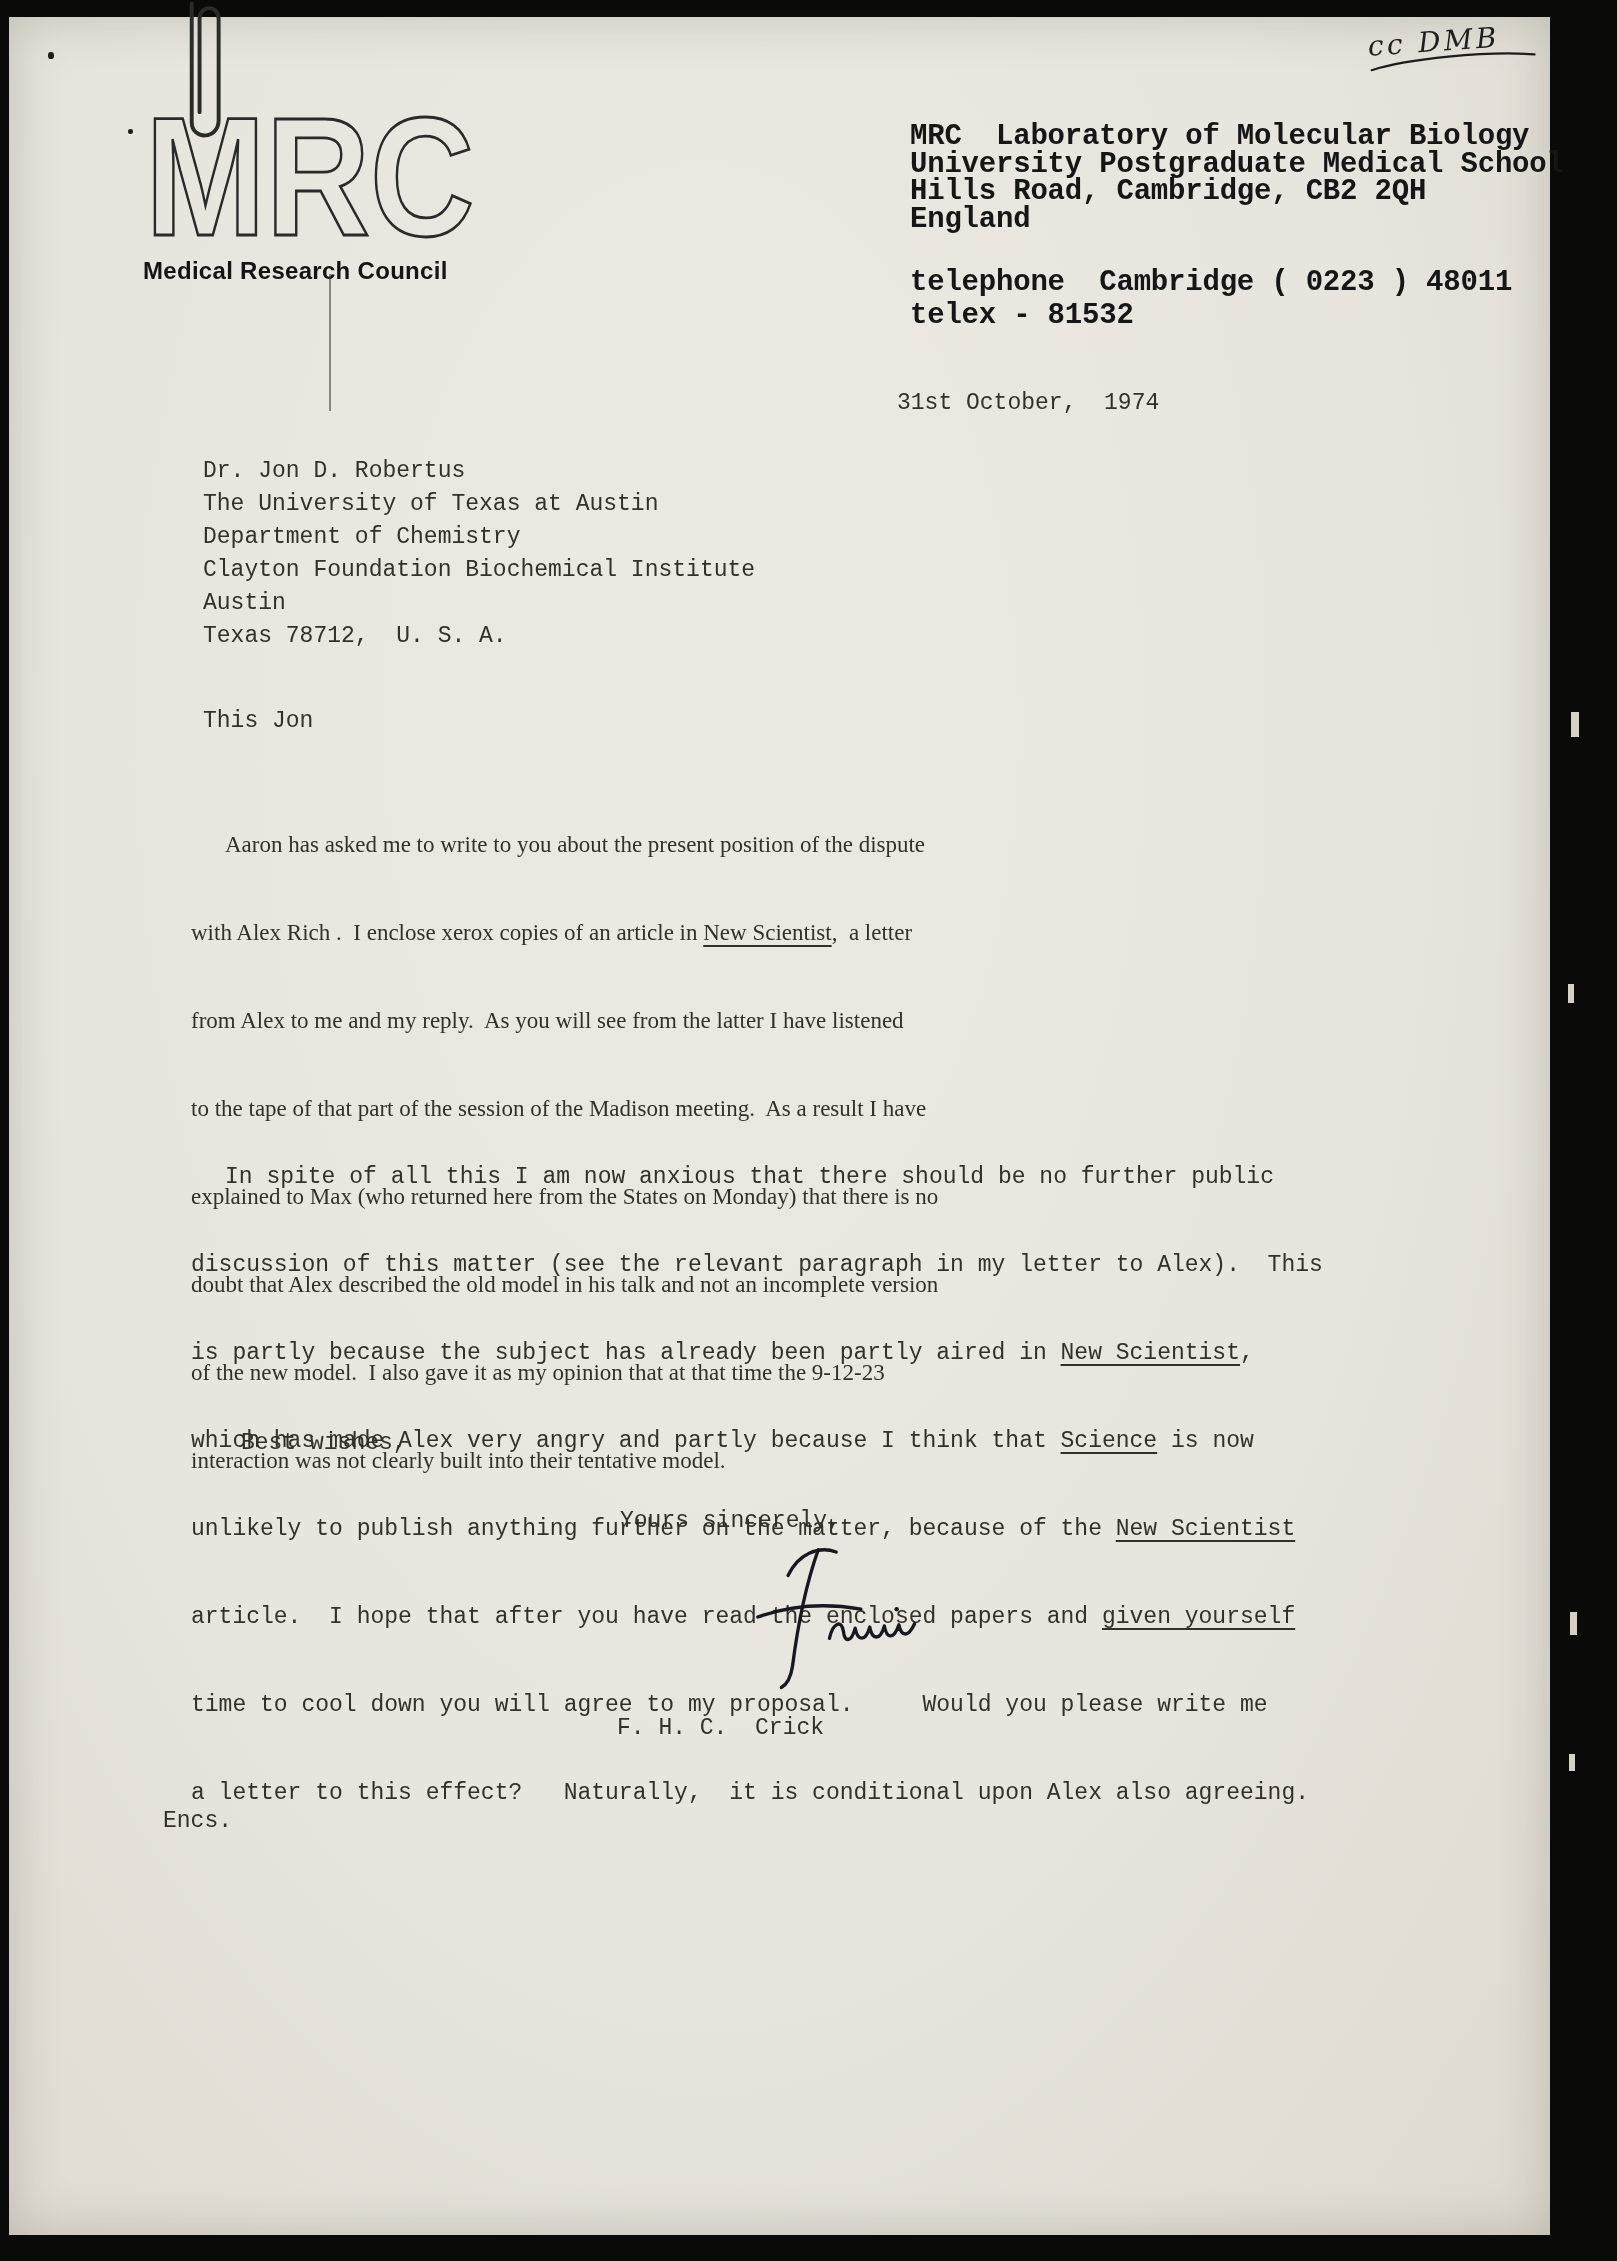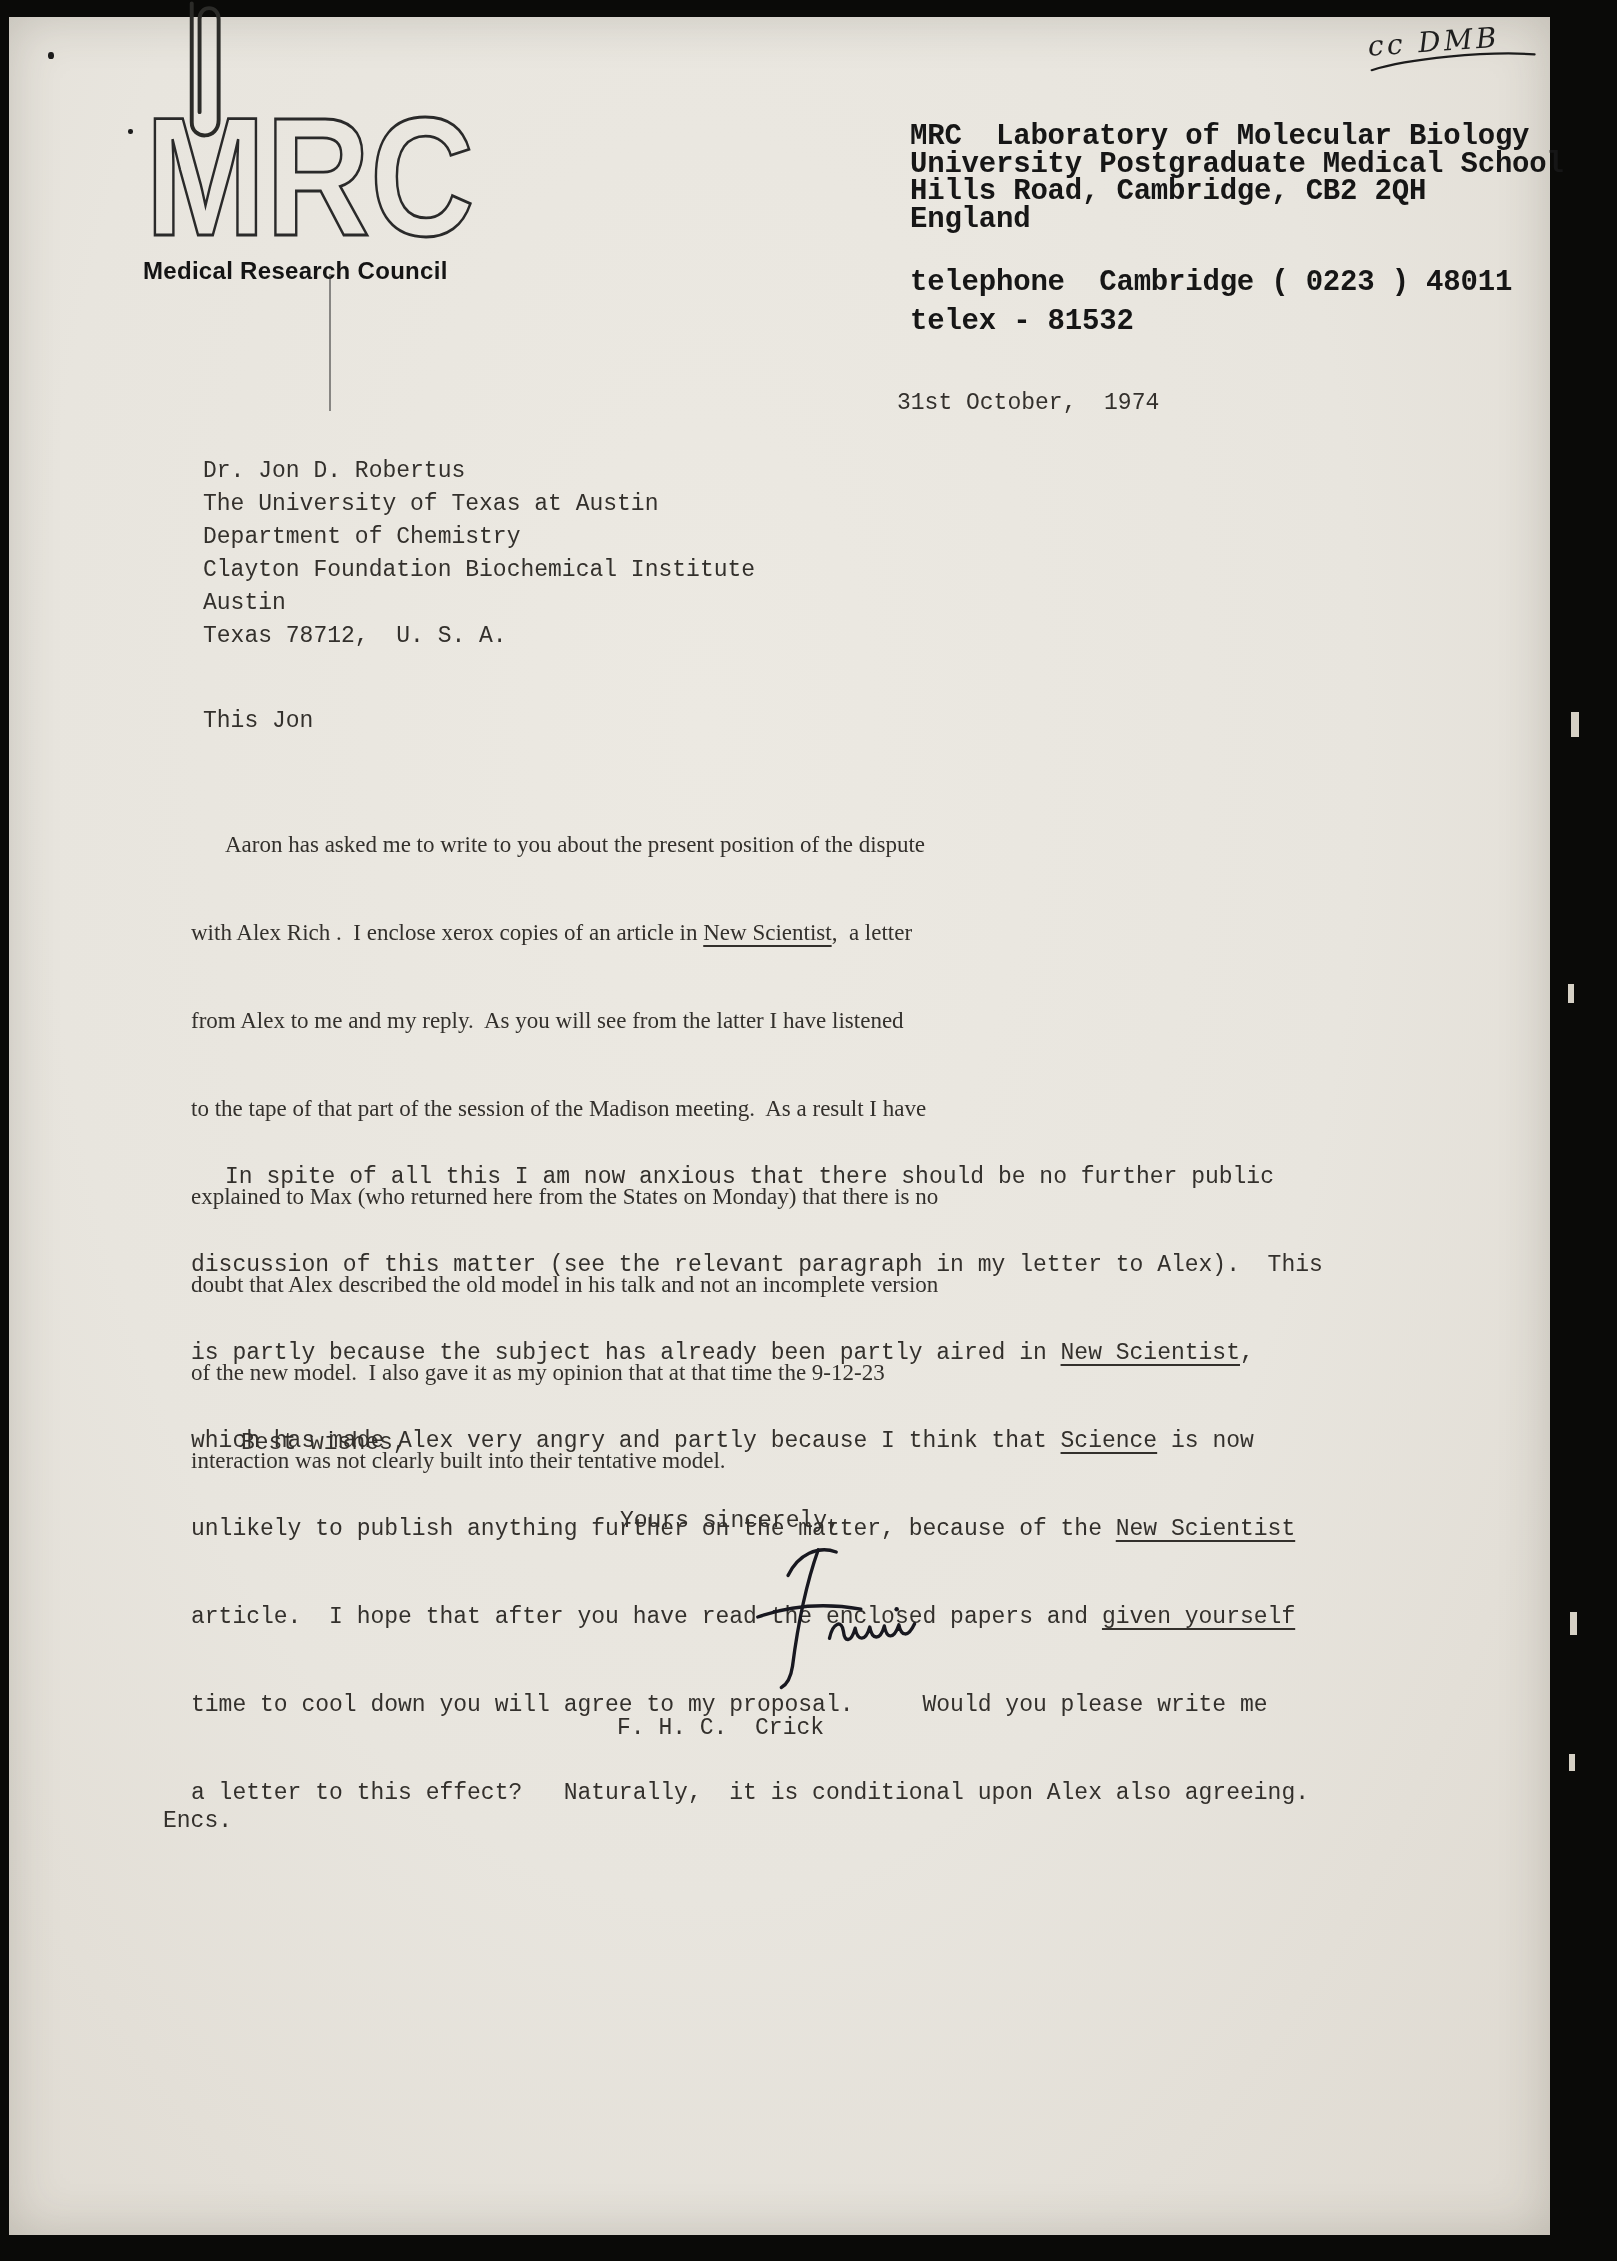--- a/index.html
+++ b/index.html
@@ -22,21 +22,21 @@
   .cc-underline{display:block;margin-top:-5.6px;}
 
   
   .logo{position:absolute;left:134px;top:84px;}
   .logo-sub{margin-top:1.1px;font-weight:bold;font-size:24px;color:#141414;letter-spacing:0.3px;font-family:"Liberation Sans",sans-serif;}
 
   
   .letterhead{position:absolute;left:901px;top:106px;}
   .lh-line{font-family:Liberation Mono, monospace;font-weight:bold;font-size:29px;line-height:27.5px;white-space:pre;color:#161616;letter-spacing:-0.2px;}
   .lh-phone{margin-top:36px;}
-  .lh-telex{margin-top:11px;}
+  .lh-telex{margin-top:5px;}
 
   
   .typed{font-family:"Liberation Mono","DejaVu Sans Mono",monospace;font-size:23px;color:#33302c;white-space:pre;}
   .date{position:absolute;left:888px;top:373px;}
   .recipient{position:absolute;left:194px;top:438px;}
   .r-line{line-height:33px;}
   .salutation{position:absolute;left:194px;top:691px;}
 
   .paragraph{position:absolute;left:182px;}
   #p1{top:758px;font-family:Liberation Serif, serif;}

